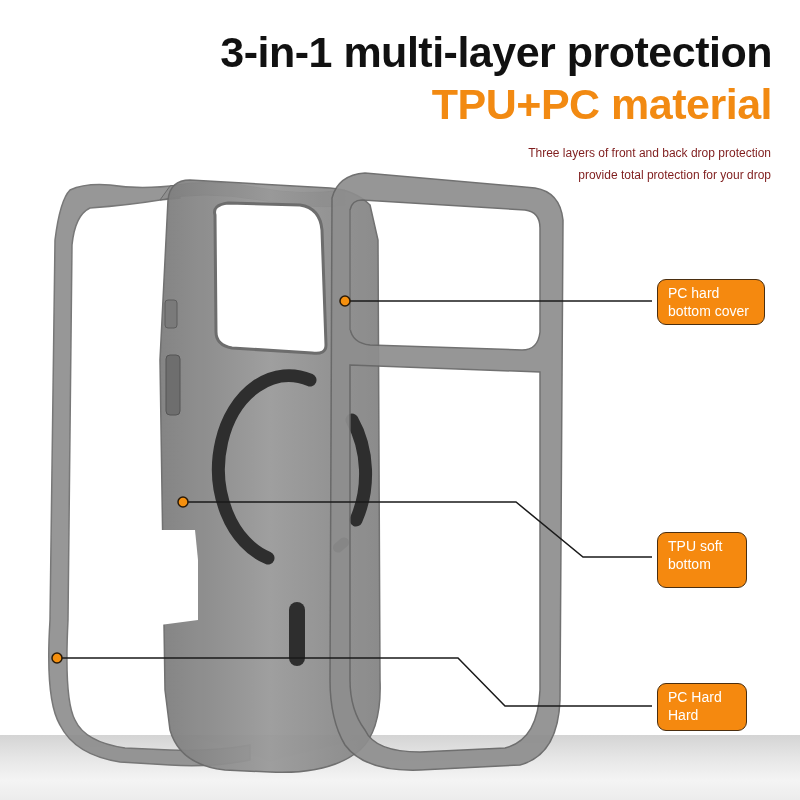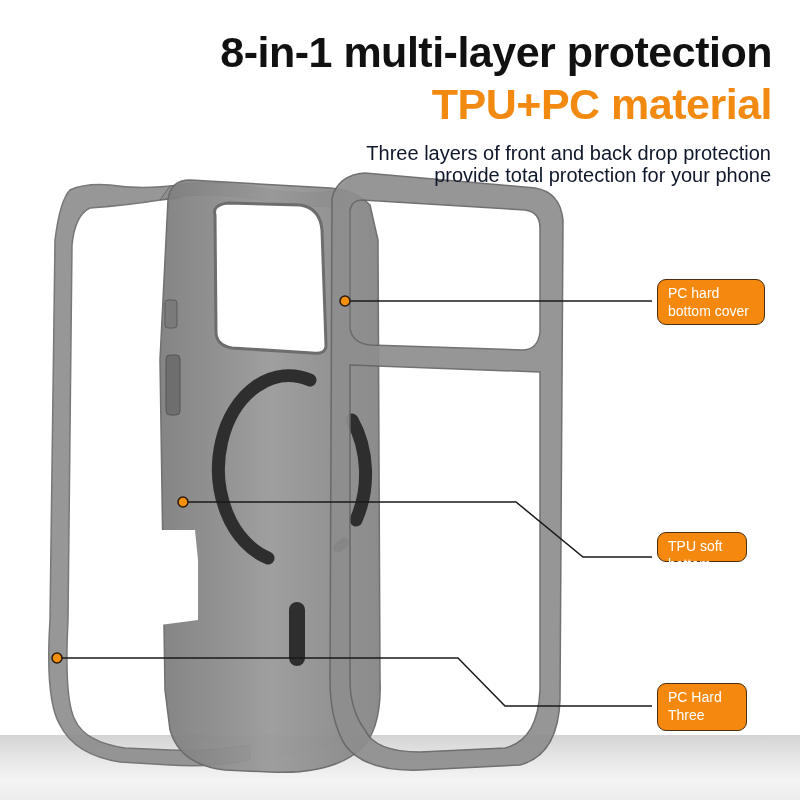--- a/index.html
+++ b/index.html
@@ -4,21 +4,21 @@
 <style>
   html, body { margin:0; padding:0; }
   body { width:800px; height:800px; overflow:hidden; background:#ffffff; position:relative; font-family:"Liberation Sans", sans-serif; }
   .stage { position:absolute; left:0; top:0; width:800px; height:800px; }
   .floor { position:absolute; left:0; top:735px; width:800px; height:65px;
            background:linear-gradient(180deg,#d4d4d4 0%,#e6e6e6 35%,#f4f4f4 70%,#ececec 100%); }
   .headline { position:absolute; right:28px; top:28px; font-weight:bold; font-size:43px; color:#111;
               letter-spacing:-0.5px; text-align:right; white-space:nowrap; line-height:48px; }
   .subhead { position:absolute; right:28px; top:80px; font-weight:bold; font-size:43px; color:#f28a12;
              letter-spacing:-0.5px; text-align:left; white-space:nowrap; line-height:48px; }
-  .desc { position:absolute; right:29px; top:142px; font-size:20px; color:#0f172a; text-align:right; line-height:22px; }
+  .desc { position:absolute; right:29px; top:142px; font-size:12px; color:#7f1d1d; text-align:right; line-height:22px; }
   .desc div { white-space:nowrap; }
   svg.art { position:absolute; left:0; top:0; }
   .callout { position:absolute; background:#f5890f; border:1.5px solid #4a2e10; border-radius:9px;
              color:#fff; font-size:14px; line-height:18px; padding:4px 8px 22px 10px; box-sizing:border-box; }
 </style>
 </head>
 <body>
 
 <div class="stage">
   <div class="floor"></div>
@@ -63,32 +63,32 @@
       <path d="M183 502 L516 502 L583 557 L652 557"></path>
       <path d="M57 658 L458 658 L505 706 L652 706"></path>
     </g>
     <g fill="#f5900f" stroke="#2a1a08" stroke-width="1.5">
       <circle cx="345" cy="301" r="5"></circle>
       <circle cx="183" cy="502" r="5"></circle>
       <circle cx="57" cy="658" r="5"></circle>
     </g>
   </svg>
 
-  <div class="headline">8-in-1 multi-layer protection</div>
+  <div class="headline">3-in-1 multi-layer protection</div>
   <div class="subhead">TPU+PC material</div>
   <div class="desc">
     <div>Three layers of front and back drop protection</div>
-    <div>provide total protection for your phone</div>
+    <div>provide total protection for your drop</div>
   </div>
 
   <div class="callout" style="left:657px; top:279px; width:108px; height:46px;">
     <div>PC hard</div>
     <div>bottom cover</div>
   </div>
-  <div class="callout" style="left:657px; top:532px; width:90px; height:30px;">
+  <div class="callout" style="left:657px; top:532px; width:90px; height:56px;">
     <div>TPU soft</div>
     <div>bottom</div>
   </div>
   <div class="callout" style="left:657px; top:683px; width:90px; height:48px;">
     <div>PC Hard</div>
-    <div>Three</div>
+    <div>Hard</div>
   </div>
 </div>
 
 </body></html>

